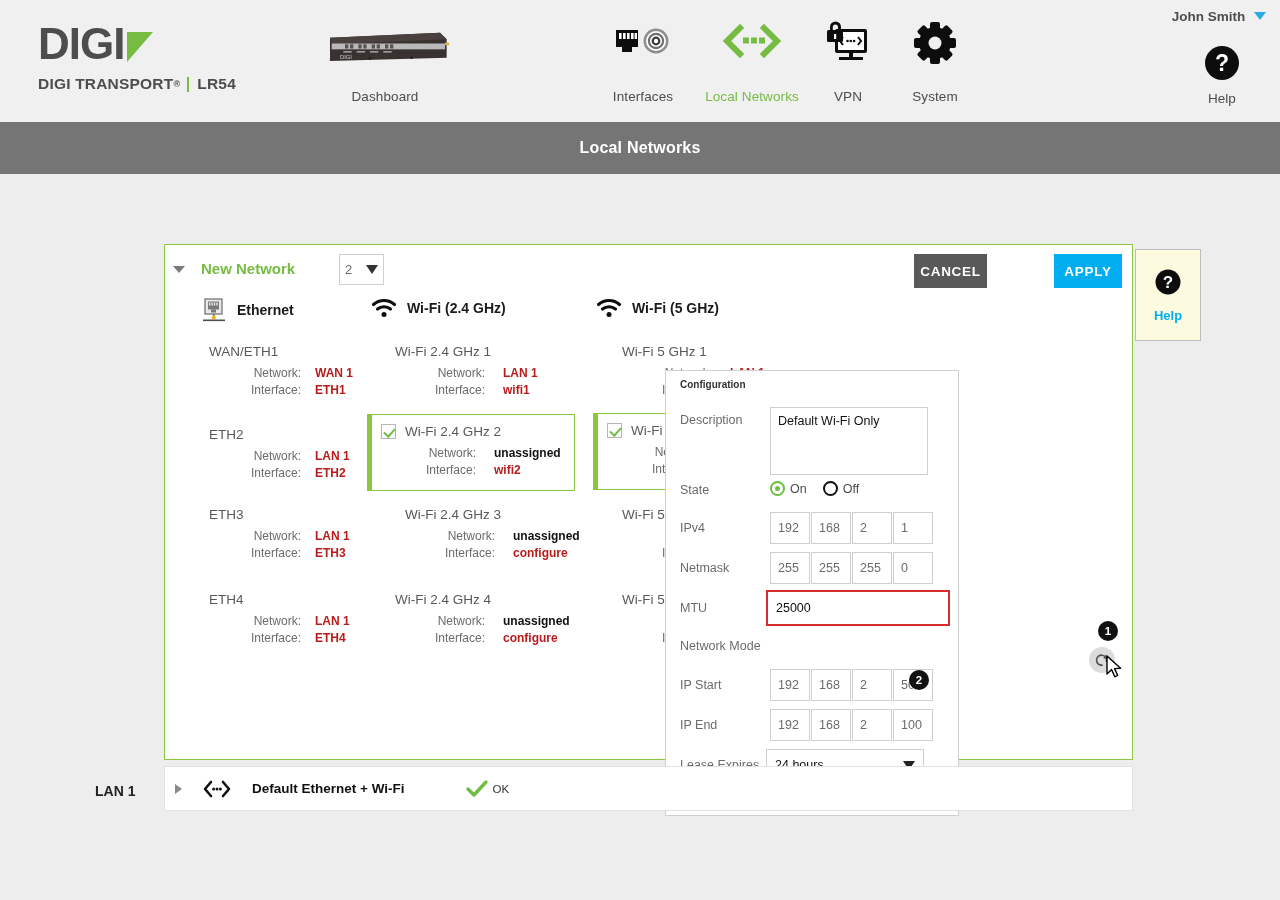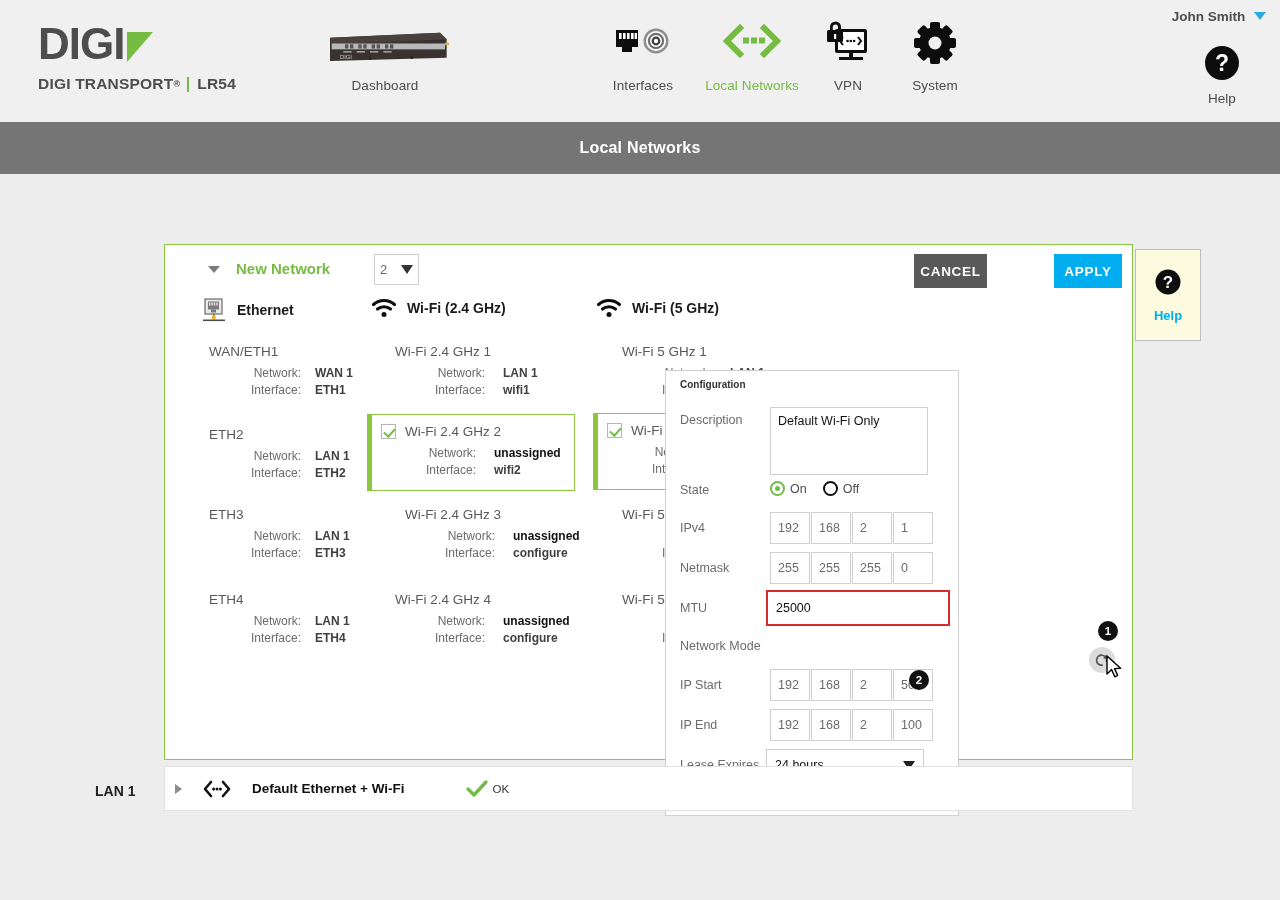--- a/index.html
+++ b/index.html
@@ -46,21 +46,21 @@
     position: absolute; text-align: center;
     width: 130px; cursor: pointer;
     user-select: none;
   }
   .navicon {
     height: 56px; display: flex;
     align-items: flex-end; justify-content: center;
   }
   .navlabel {
     font-size: 13.5px; color: #4d4d4d;
-    margin-top: 8px; letter-spacing: .1px;
+    margin-top: 19px; letter-spacing: .1px;
   }
   .navlabel.active { color: #76bc43; }
 
   .user {
     position: absolute; right: 14px; top: 9px;
     font-size: 13.5px; font-weight: bold; color: #4d4d4d;
     cursor: pointer;
   }
   .user .caret {
     display: inline-block; margin-left: 5px;
@@ -86,21 +86,20 @@
   }
 
   
   .content { position: relative; width: 1280px; height: 726px; background: #ededed; }
 
   .panel {
     position: absolute; left: 164px; top: 70px;
     width: 969px; height: 516px;
     background: #fff;
     border: 1px solid #8cc63f;
-    padding-left: 35px;
   }
   .panel-head { position: relative; height: 52px; }
   .tri-collapse {
     position: absolute; left: 8px; top: 21px;
     width: 0; height: 0;
     border-left: 6px solid transparent;
     border-right: 6px solid transparent;
     border-top: 7px solid #7a7a7a;
     cursor: pointer;
   }
@@ -161,21 +160,21 @@
   .cbx:after {
     content: ""; position: absolute;
     left: 4px; top: 1px; width: 5px; height: 9px;
     border: solid #6fbe44; border-width: 0 2px 2px 0;
     transform: rotate(42deg);
   }
   .kv { margin-top: 6px; font-size: 12px; line-height: 16.5px; }
   .kvrow { display: flex; }
   .kvrow .k { color: #6b6b6b; text-align: right; }
   .kvrow .v { font-weight: bold; }
-  .v.link { color: #404040; }
+  .v.link { color: #b91c1c; }
   .v.blk { color: #111; }
 
   
   .cfg {
     position: absolute; left: 665px; top: 196px;
     width: 294px; height: 446px;
     background: #fff; border: 1px solid #d0d0d0;
   }
   .cfg-title {
     position: absolute; left: 14px; top: 8px;

